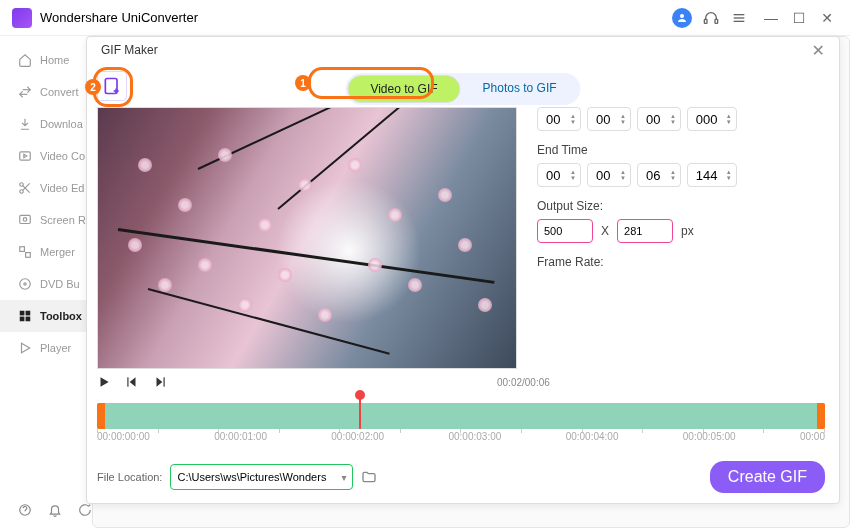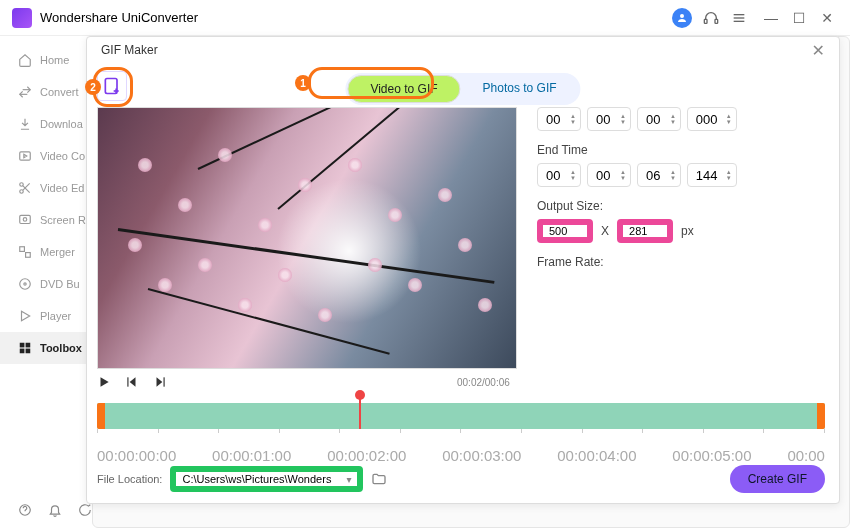--- a/index.html
+++ b/index.html
@@ -46,54 +46,54 @@
 .preview::before { content: ''; position: absolute; inset: 0; background: radial-gradient(circle at 60% 55%, rgba(255,255,255,0.95) 0%, rgba(255,255,255,0.5) 12%, transparent 25%), linear-gradient(120deg, #5b3a4e 0%, #8b5a6b 20%, #c9a0b4 35%, #e8c4d4 50%, #7a8ba0 70%, #3d4a5c 100%); }
 .branch { position: absolute; background: #1a1a1a; transform-origin: left center; }
 .b1 { width: 380px; height: 3px; left: 20px; top: 120px; transform: rotate(8deg); }
 .b2 { width: 200px; height: 2px; left: 100px; top: 60px; transform: rotate(-25deg); }
 .b3 { width: 250px; height: 2px; left: 50px; top: 180px; transform: rotate(15deg); }
 .b4 { width: 180px; height: 2px; left: 180px; top: 100px; transform: rotate(-40deg); }
 .blossom { position: absolute; width: 14px; height: 14px; background: radial-gradient(circle, #f8e1ec 30%, #e4a8c4 70%); border-radius: 50%; opacity: 0.85; }
 
 .play-controls { position: absolute; left: 10px; top: 338px; display: flex; gap: 14px; align-items: center; }
 .play-controls button { background: none; border: none; cursor: pointer; color: #333; }
-.time-display { position: absolute; left: 370px; top: 340px; font-size: 10px; color: #888; }
+.time-display { position: absolute; left: 410px; top: 340px; font-size: 10px; color: #888; }
 
 .settings { position: absolute; left: 450px; top: 70px; right: 14px; font-size: 12px; color: #444; }
 .settings label { display: block; margin-bottom: 6px; }
 .time-row { display: flex; gap: 6px; margin-bottom: 12px; }
 .spin { display: flex; align-items: center; border: 1px solid #ddd; border-radius: 4px; height: 24px; padding: 0 4px 0 8px; background: #fff; }
 .spin input { width: 22px; border: none; font-size: 13px; outline: none; }
 .spin.w3 input { width: 28px; }
 .spin-btns { display: flex; flex-direction: column; margin-left: 2px; }
 .spin-btns span { font-size: 6px; line-height: 6px; color: #888; cursor: pointer; }
 .size-row { display: flex; align-items: center; gap: 8px; margin-bottom: 12px; }
-.size-row input { width: 56px; height: 24px; border: 6px solid #ec4899; border-radius: 4px; padding: 0 6px; font-size: 11px; }
+.size-row input { width: 56px; height: 24px; border: 1px solid #ec4899; border-radius: 4px; padding: 0 6px; font-size: 11px; }
 .fr-row { display: flex; align-items: center; gap: 8px; }
 .fr-row select { width: 110px; height: 24px; border: 1px solid #ddd; border-radius: 4px; padding: 0 6px; font-size: 11px; }
 
 .timeline-wrap { position: absolute; left: 10px; right: 14px; top: 362px; }
 .timeline-track { position: relative; height: 26px; background: #8fd4b8; border-radius: 2px; margin-top: 4px; }
 .tl-handle { position: absolute; top: 0; width: 8px; height: 26px; background: #f97316; }
 .tl-handle.left { left: 0; border-radius: 2px 0 0 2px; }
 .tl-handle.right { right: 0; border-radius: 0 2px 2px 0; }
 .tl-playhead { position: absolute; top: -8px; left: 36%; width: 2px; height: 34px; background: #ef4444; }
 .tl-playhead::before { content: ''; position: absolute; top: -5px; left: -4px; width: 10px; height: 10px; background: #ef4444; border-radius: 50%; }
-.tl-ticks { display: flex; justify-content: space-between; margin-top: 18px; font-size: 15px; color: #aaa; }
+.tl-ticks { display: flex; justify-content: space-between; margin-top: 2px; font-size: 10px; color: #aaa; }
 .tl-ticks span { position: relative; }
 .tl-tickmarks { position: absolute; left:0; right:0; top:26px; height:6px; display:flex; justify-content:space-between; }
 .tl-tickmarks i { width:1px; height:4px; background:#ccc; display:block; }
 
 .file-row { position: absolute; left: 10px; right: 14px; bottom: 10px; display: flex; align-items: center; gap: 8px; }
 .file-row label { font-size: 11px; color: #666; }
-.file-input { flex: 0 0 auto; display: flex; align-items: center; border: 6px solid #22c55e; border-radius: 4px; height: 26px; padding: 0 6px; }
+.file-input { flex: 0 0 auto; display: flex; align-items: center; border: 1px solid #22c55e; border-radius: 4px; height: 26px; padding: 0 6px; }
 .file-input input { width: 160px; border: none; font-size: 11px; outline: none; }
 .file-input .chev { color: #888; font-size: 10px; margin-left: 4px; }
 .folder-btn { color: #888; cursor: pointer; }
-.create-btn { margin-left: auto; background: #8b5cf6; color: #0f172a; border: none; border-radius: 14px; padding: 7px 18px; font-size: 12px; cursor: pointer; }
+.create-btn { margin-left: auto; background: #8b5cf6; color: #ffffff; border: none; border-radius: 14px; padding: 7px 18px; font-size: 16px; cursor: pointer; }
 
 svg { display: block; }
 </style>
 </head>
 <body>
 
 <div class="titlebar">
   <div class="app-logo"></div>
   <div class="app-title">Wondershare UniConverter</div>
   <div class="tb-icons">
@@ -193,38 +193,38 @@
     </div>
   <div class="nav-item">
       <span class="nav-icon">
         <svg width="14" height="14" viewBox="0 0 24 24" fill="none" stroke="currentColor" stroke-width="2">
           <circle cx="12" cy="12" r="9"></circle>
           <circle cx="12" cy="12" r="2"></circle>
         </svg>
       </span>
       <span>DVD Bu</span>
     </div>
-  <div class="nav-item">
-      <span class="nav-icon">
-        <svg width="14" height="14" viewBox="0 0 24 24" fill="none" stroke="currentColor" stroke-width="2">
-          <polygon points="6 4 20 12 6 20"></polygon>
-        </svg>
-      </span>
-      <span>Player</span>
-    </div>
   <div class="nav-item active">
       <span class="nav-icon">
         <svg width="14" height="14" viewBox="0 0 24 24" fill="currentColor">
           <rect x="3" y="3" width="8" height="8"></rect>
           <rect x="13" y="3" width="8" height="8"></rect>
           <rect x="3" y="13" width="8" height="8"></rect>
           <rect x="13" y="13" width="8" height="8"></rect>
         </svg>
       </span>
       <span>Toolbox</span>
+    </div>
+  <div class="nav-item">
+      <span class="nav-icon">
+        <svg width="14" height="14" viewBox="0 0 24 24" fill="none" stroke="currentColor" stroke-width="2">
+          <polygon points="6 4 20 12 6 20"></polygon>
+        </svg>
+      </span>
+      <span>Player</span>
     </div>
 </div>
 
 <div class="bottombar">
   <span class="nav-icon">
       <svg width="16" height="16" viewBox="0 0 24 24" fill="none" stroke="#888" stroke-width="2">
         <circle cx="12" cy="12" r="9"></circle>
         <path d="M9 9a3 3 0 115 2c-1 1-2 1-2 3m0 3h.01"></path>
       </svg>
     </span>

